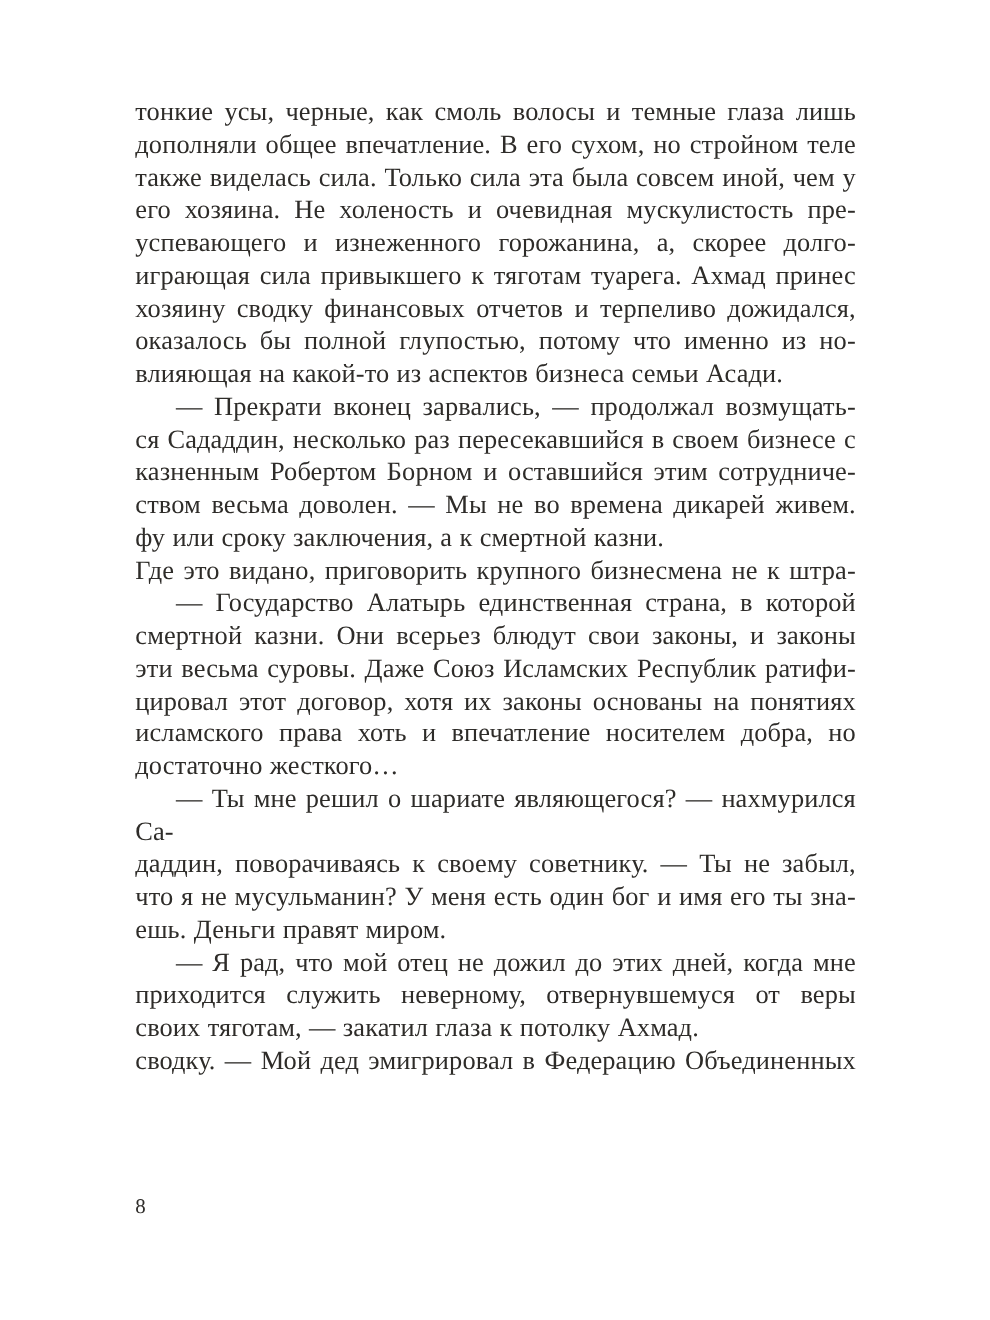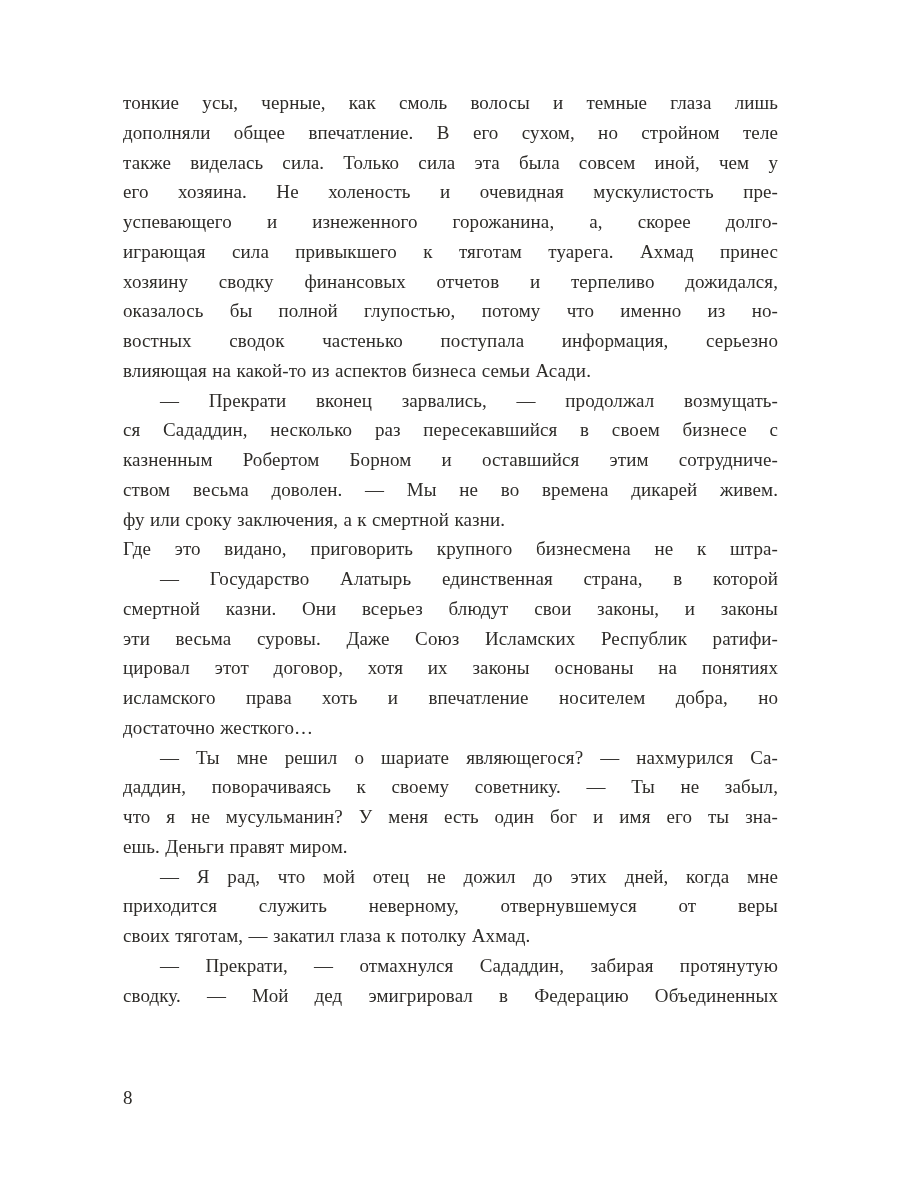--- a/index.html
+++ b/index.html
@@ -17,21 +17,21 @@
   .book-page {
     position: absolute;
     inset: 0;
     background: #ffffff;
   }
   .text-column {
     position: absolute;
     left: 123px;
     top: 88px;
     width: 655px;
-    font-size: 19px;
+    font-size: 24px;
     line-height: 29.75px;
     letter-spacing: 0.1px;
   }
   .para {
     margin: 0;
     padding: 0;
   }
   .line {
     display: block;
     text-align: justify;
@@ -59,21 +59,20 @@
   <main class="text-column" id="paragraphs" style="color: rgb(46, 44, 41);">
       <p class="para">
         <span class="line">тонкие усы, черные, как смоль волосы и темные глаза лишь</span>
         <span class="line">дополняли общее впечатление. В его сухом, но стройном теле</span>
         <span class="line">также виделась сила. Только сила эта была совсем иной, чем у</span>
         <span class="line">его хозяина. Не холеность и очевидная мускулистость пре-</span>
         <span class="line">успевающего и изнеженного горожанина, а, скорее долго-</span>
         <span class="line">играющая сила привыкшего к тяготам туарега. Ахмад принес</span>
         <span class="line">хозяину сводку финансовых отчетов и терпеливо дожидался,</span>
         <span class="line">оказалось бы полной глупостью, потому что именно из но-</span>
-        <span class="line">востных сводок частенько поступала информация, серьезно</span>
         <span class="line last">влияющая на какой-то из аспектов бизнеса семьи Асади.</span>
       </p>
       <p class="para">
         <span class="line indent">— Прекрати вконец зарвались, — продолжал возмущать-</span>
         <span class="line">ся Сададдин, несколько раз пересекавшийся в своем бизнесе с</span>
         <span class="line">казненным Робертом Борном и оставшийся этим сотрудниче-</span>
         <span class="line">ством весьма доволен. — Мы не во времена дикарей живем.</span>
         <span class="line last">фу или сроку заключения, а к смертной казни.</span>
         <span class="line">Где это видано, приговорить крупного бизнесмена не к штра-</span>
       </p>
@@ -90,18 +89,17 @@
         <span class="line">даддин, поворачиваясь к своему советнику. — Ты не забыл,</span>
         <span class="line">что я не мусульманин? У меня есть один бог и имя его ты зна-</span>
         <span class="line last">ешь. Деньги правят миром.</span>
       </p>
       <p class="para">
         <span class="line indent">— Я рад, что мой отец не дожил до этих дней, когда мне</span>
         <span class="line">приходится служить неверному, отвернувшемуся от веры</span>
         <span class="line last">своих тяготам, — закатил глаза к потолку Ахмад.</span>
       </p>
       <p class="para">
-        <span class="line indent">— Прекрати, — отмахнулся Сададдин, забирая протянутую</span>
         <span class="line">сводку. — Мой дед эмигрировал в Федерацию Объединенных</span>
       </p>
     </main>
   <div class="page-number" style="color: rgb(46, 44, 41);">8</div>
 </div>
 
 </body></html>

